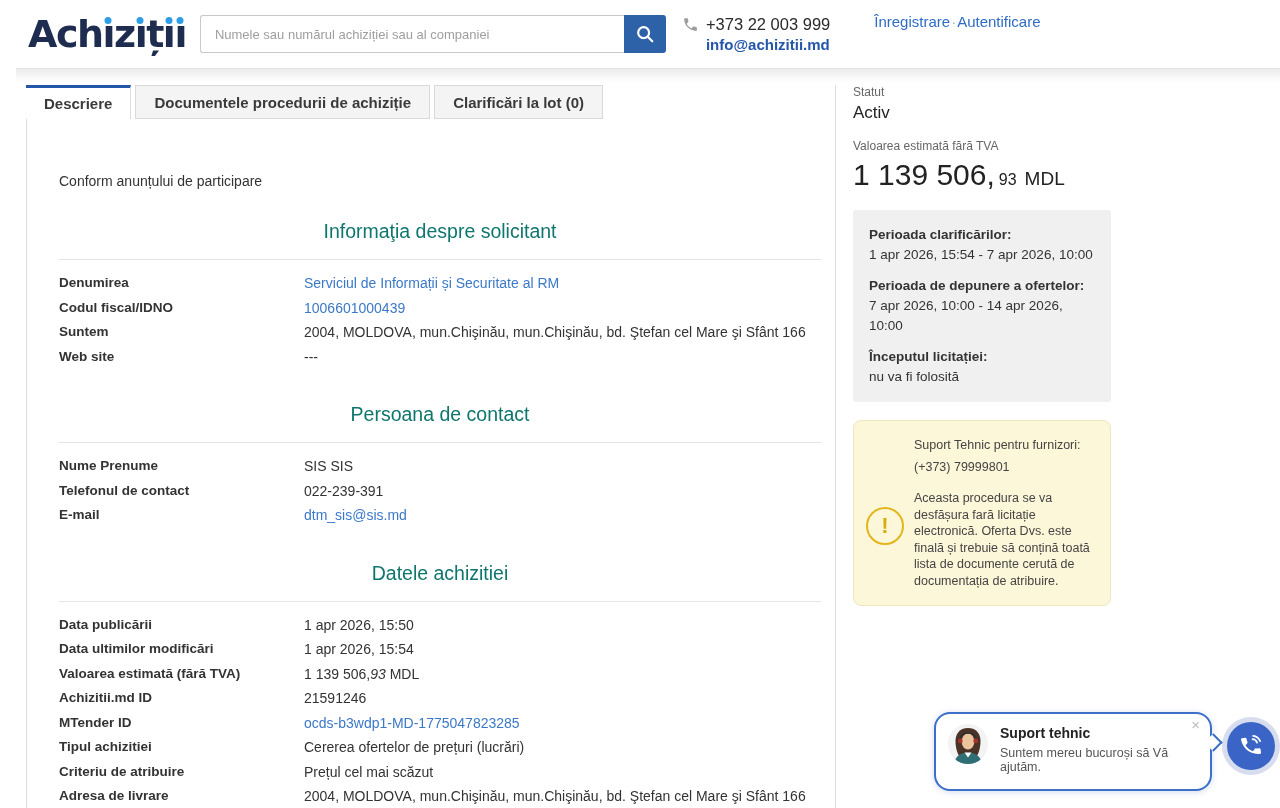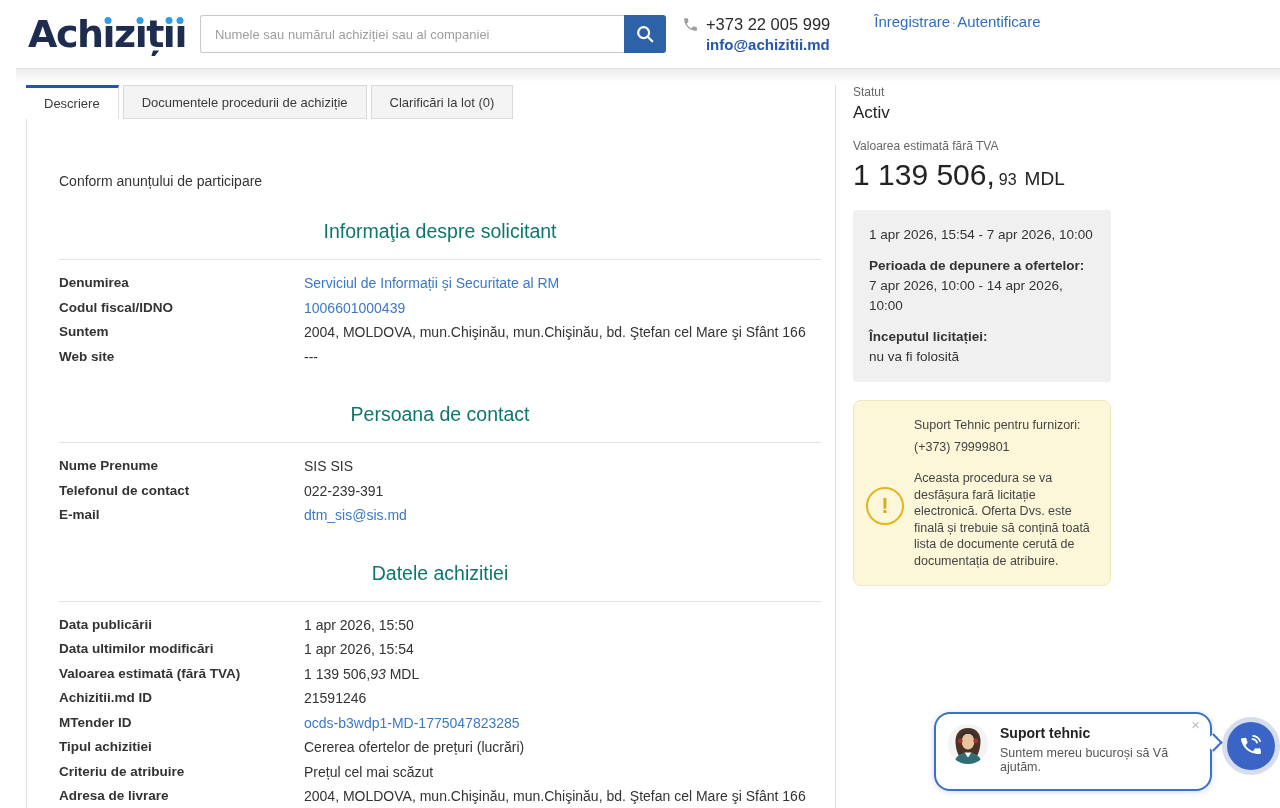--- a/index.html
+++ b/index.html
@@ -36,21 +36,21 @@
   .auth a { color:#2f6dc6; cursor:pointer; text-decoration:none; }
   .auth .sep { color:#8fb0dd; }
   .header-shadow { position:absolute; left:0; top:68px; width:1280px; height:14px;
     border-top:1px solid #e3e3e3; background:linear-gradient(#ebebeb,#ffffff); }
 
   
   .main-card { position:absolute; left:10px; top:85px; width:810px; height:723px;
     background:#fff; border-left:1px solid #ddd; border-right:1px solid #ddd; }
   .tabs { position:absolute; left:10px; top:85px; display:flex; z-index:2; }
   .tab { height:34px; display:flex; align-items:center; padding:0 18px;
-    font-size:13px; font-weight:normal; color:#3a3a3a; cursor:pointer;
+    font-size:15px; font-weight:bold; color:#3a3a3a; cursor:pointer;
     background:#f4f4f4; border:1px solid #d9d9d9; margin-left:4px; }
   .tab.active { margin-left:0; background:#fff; border:none;
     border-top:3px solid #2356a8; border-right:1px solid #ddd; }
   .content { position:relative; margin-top:34px; padding:20px 15px 0 33px; }
   .note { font-size:14px; line-height:17px; color:#333; }
   .sec-title { font-size:19.5px; font-weight:400; color:#0f766e; margin-top:34px;
     padding-bottom:16px; border-bottom:1px solid #e4e4e4;text-align:center; }
   .sec-title.first { margin-top:30px; }
   .rows { margin-top:11px; }
   .row { display:flex; line-height:24.5px; }
@@ -118,21 +118,21 @@
           <line x1="14" y1="14" x2="19" y2="19" stroke="#fff" stroke-width="2.4" stroke-linecap="round"></line>
         </svg>
       </button>
     </div>
 
     <div class="contact">
       <div class="phone-row">
         <svg width="17" height="17" viewBox="0 0 24 24">
           <path fill="#9e9e9e" d="M6.62 10.79c1.44 2.83 3.76 5.14 6.59 6.59l2.2-2.2c.27-.27.67-.36 1.02-.24 1.12.37 2.33.57 3.57.57.55 0 1 .45 1 1V20c0 .55-.45 1-1 1-9.39 0-17-7.61-17-17 0-.55.45-1 1-1h3.5c.55 0 1 .45 1 1 0 1.25.2 2.45.57 3.57.11.35.03.74-.25 1.02l-2.2 2.2z"></path>
         </svg>
-        <span>+373 22 005 999</span>
+        <span>+373 22 003 999</span>
       </div>
       <a class="email">info@achizitii.md</a>
     </div>
 
     <div class="auth">
       <a>Înregistrare</a>
       <span class="sep">·</span>
       <a>Autentificare</a>
     </div>
   </header>
@@ -237,20 +237,21 @@
   <aside class="sidebar">
     <div class="side-label">Statut</div>
     <div class="side-status">Activ</div>
     <div class="side-label">Valoarea estimată fără TVA</div>
     <div class="side-value">
       <span class="v-main">1 139 506,</span><span class="v-frac">93</span><span class="v-cur">MDL</span>
     </div>
 
     <div class="periods-box">
       <div class="period">
+        <div class="p-label">Perioada clarificărilor:</div>
         <div class="p-value">1 apr 2026, 15:54 - 7 apr 2026, 10:00</div>
       </div>
       <div class="period">
         <div class="p-label">Perioada de depunere a ofertelor:</div>
         <div class="p-value">7 apr 2026, 10:00 - 14 apr 2026, 10:00</div>
       </div>
       <div class="period">
         <div class="p-label">Începutul licitației:</div>
         <div class="p-value">nu va fi folosită</div>
       </div>

